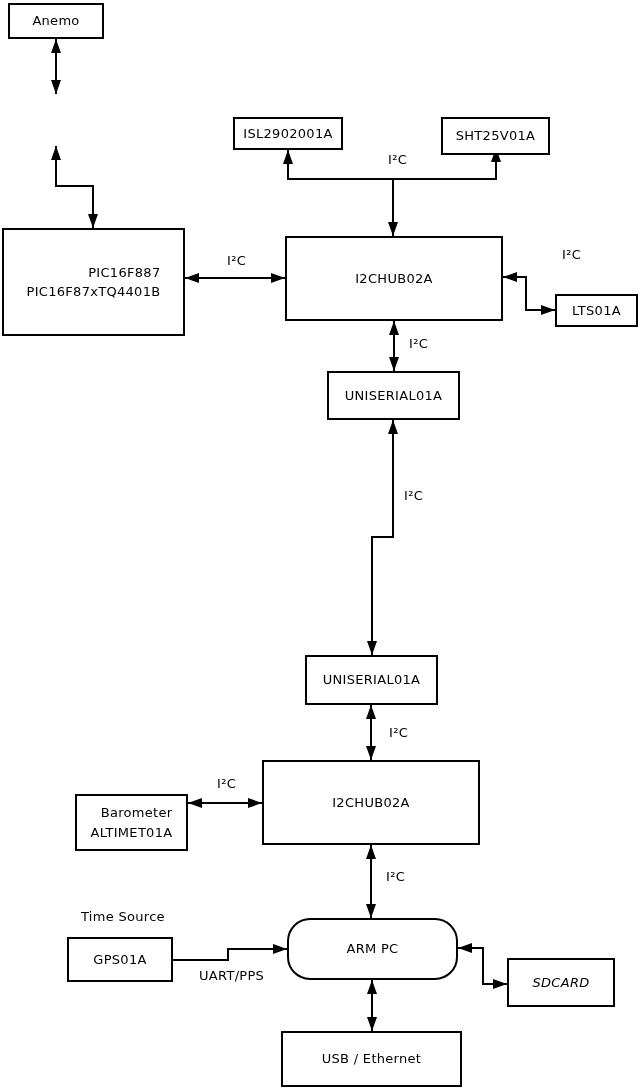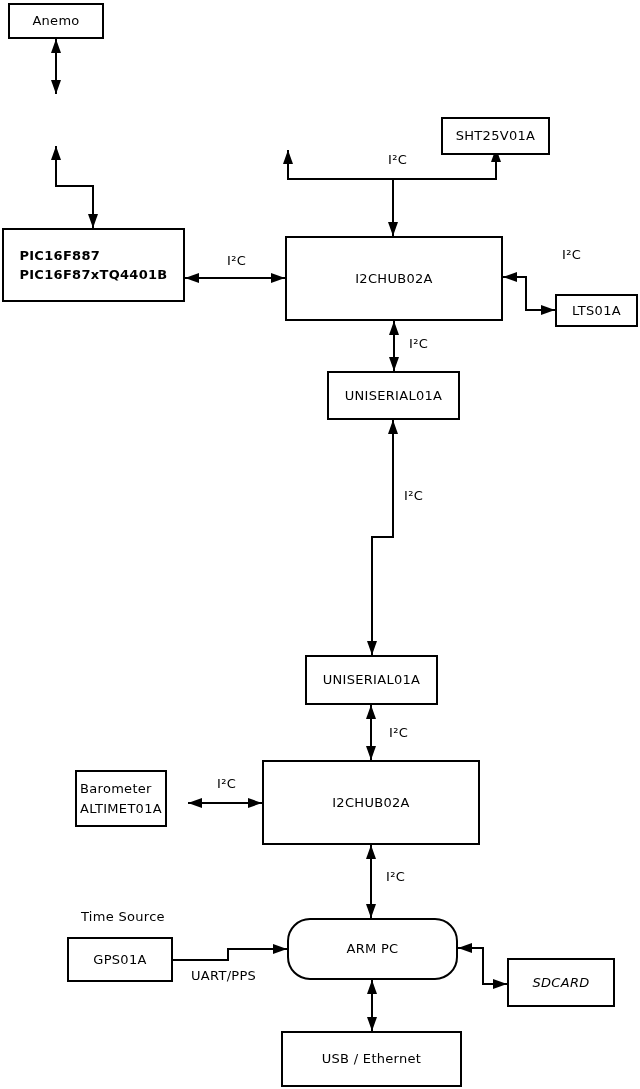--- a/index.html
+++ b/index.html
@@ -28,21 +28,21 @@
     box-sizing: border-box;
     border: 2px solid #000;
     background: #ffffff;
     display: flex;
     align-items: center;
     justify-content: center;
   }
   .node span {
     display: block;
     white-space: pre-line;
-    text-align: left;
+    text-align: right;
     font-size: 13px;
     line-height: 1.5;
     letter-spacing: 0.3px;
   }
   .lbl {
     position: absolute;
     font-size: 13px;
     letter-spacing: 0.3px;
     white-space: nowrap;
     text-align: center;
@@ -133,25 +133,28 @@
       <polygon points="372,980 367,994 377,994"></polygon>
       <polygon points="372,1031 367,1017 377,1017"></polygon>
     </g>
   </svg>
 
   <div class="node" style="left:8px; top:3px; width:96px; height:36px;">
     <span>Anemo</span>
   </div>
 
 
-  <div class="node" style="left:2px; top:228px; width:183px; height:74px;font-weight:bold;">
+  <div class="node" style="left:2px; top:228px; width:183px; height:108px;">
     <span>PIC16F887
 PIC16F87xTQ4401B</span>
   </div>
 
+  <div class="node" style="left:233px; top:117px; width:110px; height:33px;">
+    <span>ISL2902001A</span>
+  </div>
 
   <div class="node" style="left:441px; top:117px; width:109px; height:38px;">
     <span>SHT25V01A</span>
   </div>
 
   <div class="node" style="left:285px; top:236px; width:218px; height:85px;">
     <span>I2CHUB02A</span>
   </div>
 
   <div class="node" style="left:555px; top:294px; width:83px; height:33px;">
@@ -163,21 +166,21 @@
   </div>
 
   <div class="node" style="left:305px; top:655px; width:133px; height:50px;">
     <span>UNISERIAL01A</span>
   </div>
 
   <div class="node" style="left:262px; top:760px; width:218px; height:85px;">
     <span>I2CHUB02A</span>
   </div>
 
-  <div class="node" style="left:75px; top:770px; width:92px; height:57px;">
+  <div class="node" style="left:75px; top:794px; width:113px; height:57px;">
     <span>Barometer
 ALTIMET01A</span>
   </div>
 
   <div class="node" style="left:67px; top:937px; width:106px; height:45px;">
     <span>GPS01A</span>
   </div>
 
   <div class="node" style="left:287px; top:918px; width:171px; height:62px;border-radius:23px;">
     <span>ARM PC</span>
@@ -193,15 +196,15 @@
 
   <span class="lbl" style="left:388px; top:152px;">I²C</span>
   <span class="lbl" style="left:227px; top:253px;">I²C</span>
   <span class="lbl" style="left:562px; top:247px;">I²C</span>
   <span class="lbl" style="left:409px; top:336px;">I²C</span>
   <span class="lbl" style="left:404px; top:488px;">I²C</span>
   <span class="lbl" style="left:389px; top:725px;">I²C</span>
   <span class="lbl" style="left:217px; top:776px;">I²C</span>
   <span class="lbl" style="left:386px; top:869px;">I²C</span>
   <span class="lbl" style="left:81px; top:909px;">Time Source</span>
-  <span class="lbl" style="left:191px; top:968px;">UART/PPS</span>
+  <span class="lbl" style="left:199px; top:968px;">UART/PPS</span>
 
 </div>
 
 </body></html>

